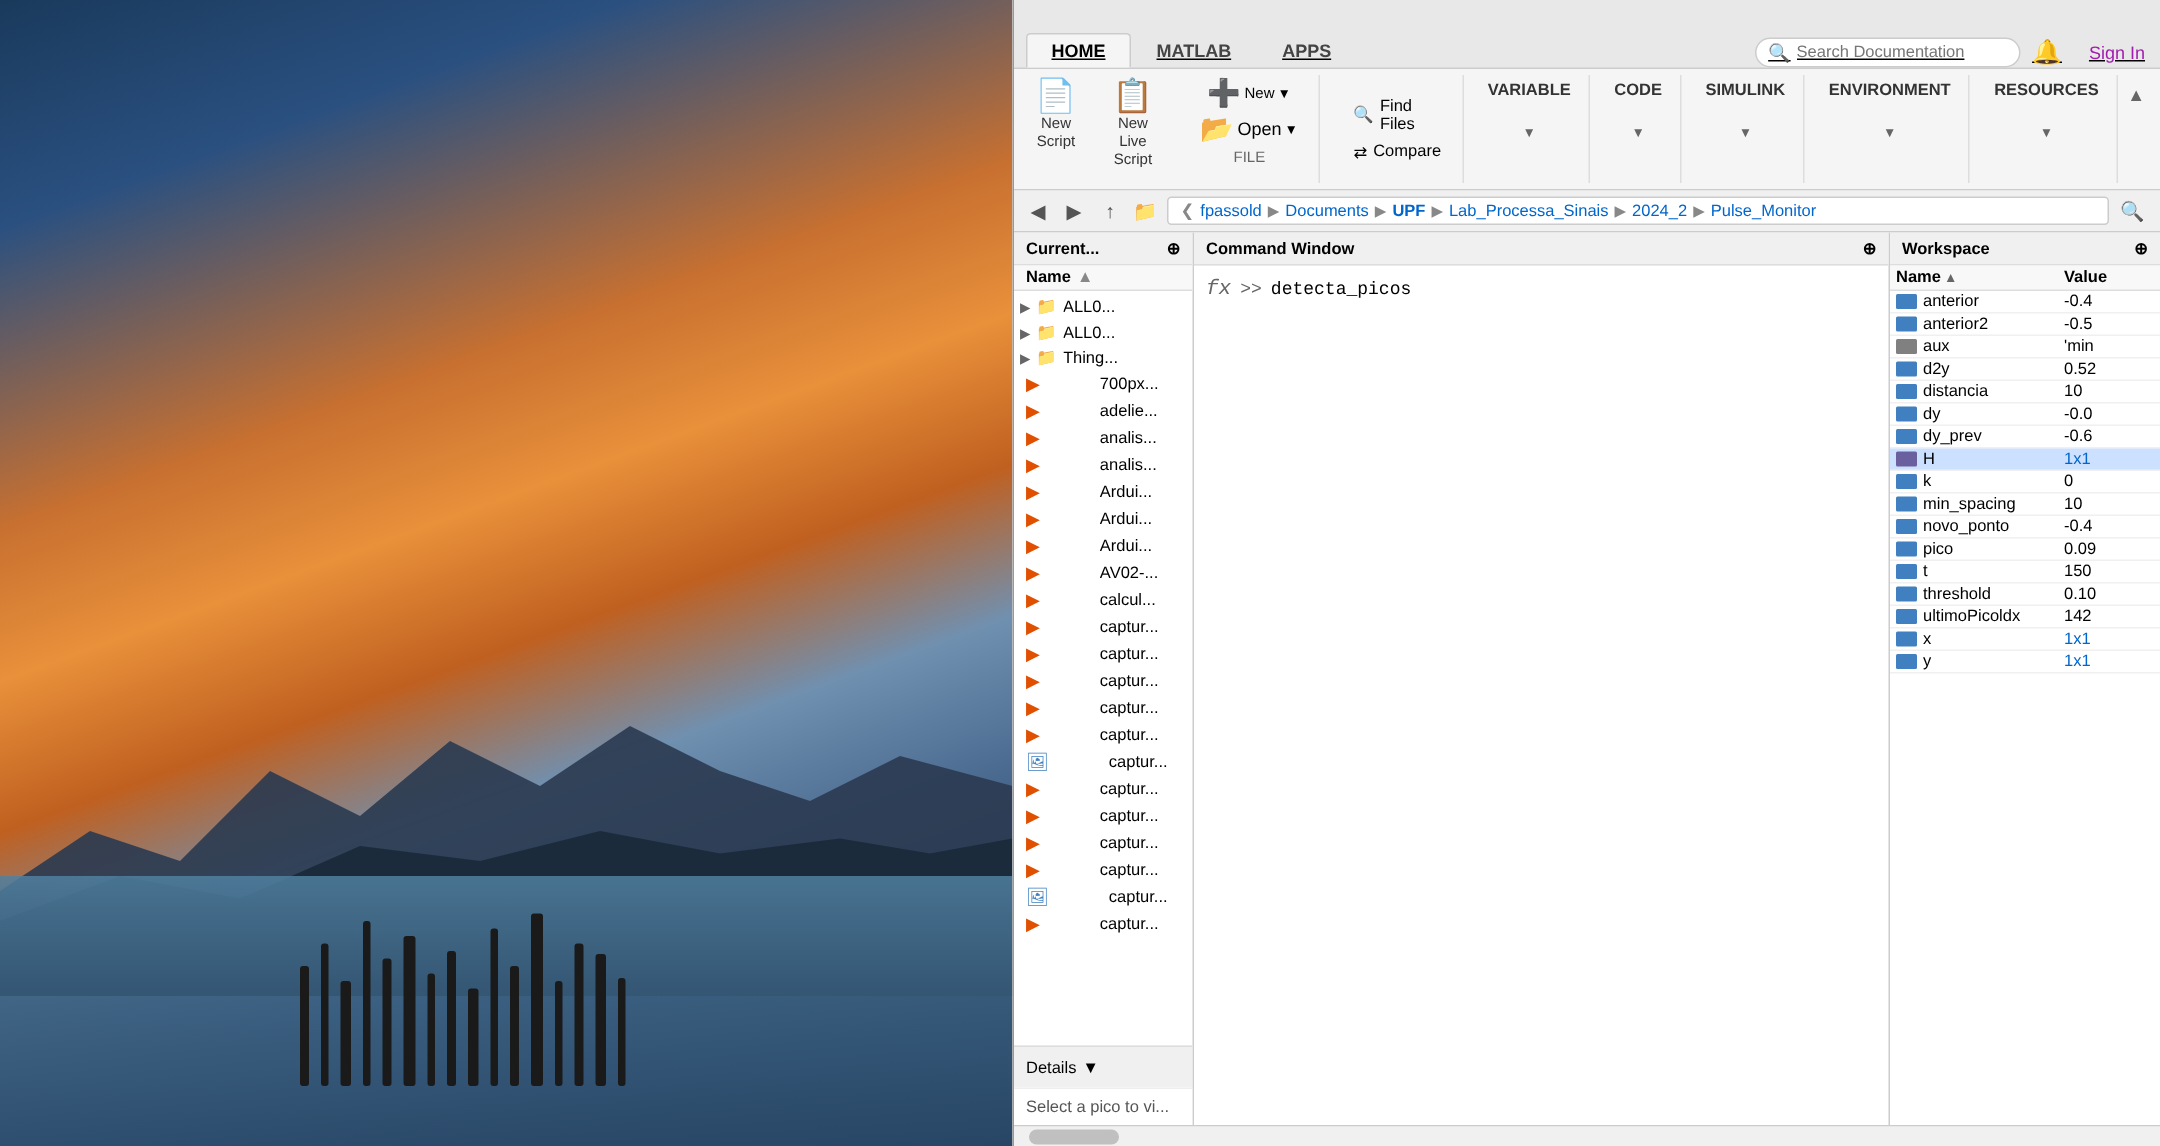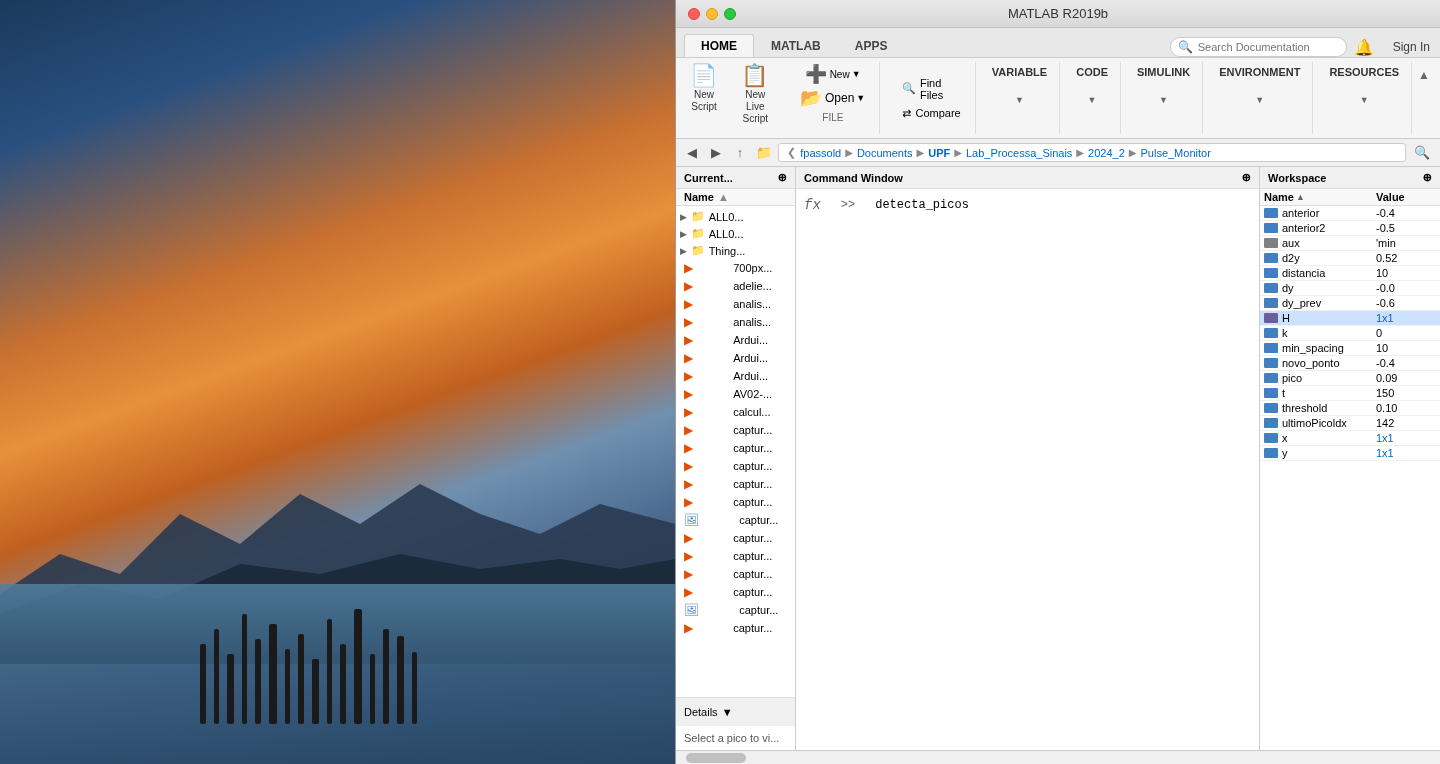--- a/index.html
+++ b/index.html
@@ -102,25 +102,26 @@
     }
 
     
     #ribbon {
       background: #f5f5f5;
       border-bottom: 1px solid #ccc;
     }
 
     #tab-bar {
       display: flex;
-      height: 30px;
+      height: 46px;
       align-items: flex-end;
       padding-left: 8px;
       background: #e8e8e8;
       border-bottom: 1px solid #ccc;
+      text-decoration: underline;
     }
     .ribbon-tab {
       padding: 4px 16px;
       font-size: 12px;
       font-weight: 600;
       cursor: pointer;
       border: 1px solid transparent;
       border-bottom: none;
       border-radius: 3px 3px 0 0;
       background: transparent;
@@ -365,21 +366,21 @@
       flex: 1;
       padding: 8px;
       font-family: "Courier New", monospace;
       font-size: 12px;
       overflow-y: auto;
     }
 
     .cmd-prompt {
       display: flex;
       align-items: center;
-      gap: 20px;
+      gap: 6px;
       text-align: right;
     }
     .cmd-fx {
       font-style: italic;
       color: #666;
       font-size: 14px;
     }
     .cmd-prompt-sym { color: #666; }
     .cmd-text { color: #000; }
 
@@ -464,21 +465,21 @@
       background: #c0c0c0;
       border-radius: 5px;
     }
 
     
     .signin-btn {
       padding: 3px 10px;
       background: transparent;
       border: none;
       font-size: 12px;
-      color: #404040;
+      color: #a21caf;
       cursor: pointer;
     }
 
     
     ::-webkit-scrollbar { width: 10px; height: 10px; }
     ::-webkit-scrollbar-track { background: #f0f0f0; }
     ::-webkit-scrollbar-thumb { background: #c0c0c0; border-radius: 5px; }
   </style>
 </head>
 <body>
@@ -507,28 +508,20 @@
     <div class="piling" style="width:8px;height:115px;"></div>
     <div class="piling" style="width:5px;height:70px;"></div>
     <div class="piling" style="width:6px;height:95px;"></div>
     <div class="piling" style="width:7px;height:88px;"></div>
     <div class="piling" style="width:5px;height:72px;"></div>
   </div>
 </div>
 
 <div id="matlab-window">
 
-  <div id="title-bar">
-    <div class="traffic-lights">
-      <div class="traffic-light tl-close"></div>
-      <div class="traffic-light tl-min"></div>
-      <div class="traffic-light tl-max"></div>
-    </div>
-    <span id="title-text">MATLAB R2019b</span>
-  </div>
 
   <div id="ribbon">
 
     <div id="tab-bar">
       <div class="ribbon-tab active">HOME</div>
       <div class="ribbon-tab">MATLAB</div>
       <div class="ribbon-tab">APPS</div>
       <div class="ribbon-right">
         <div class="search-box">
           <span>🔍</span>

